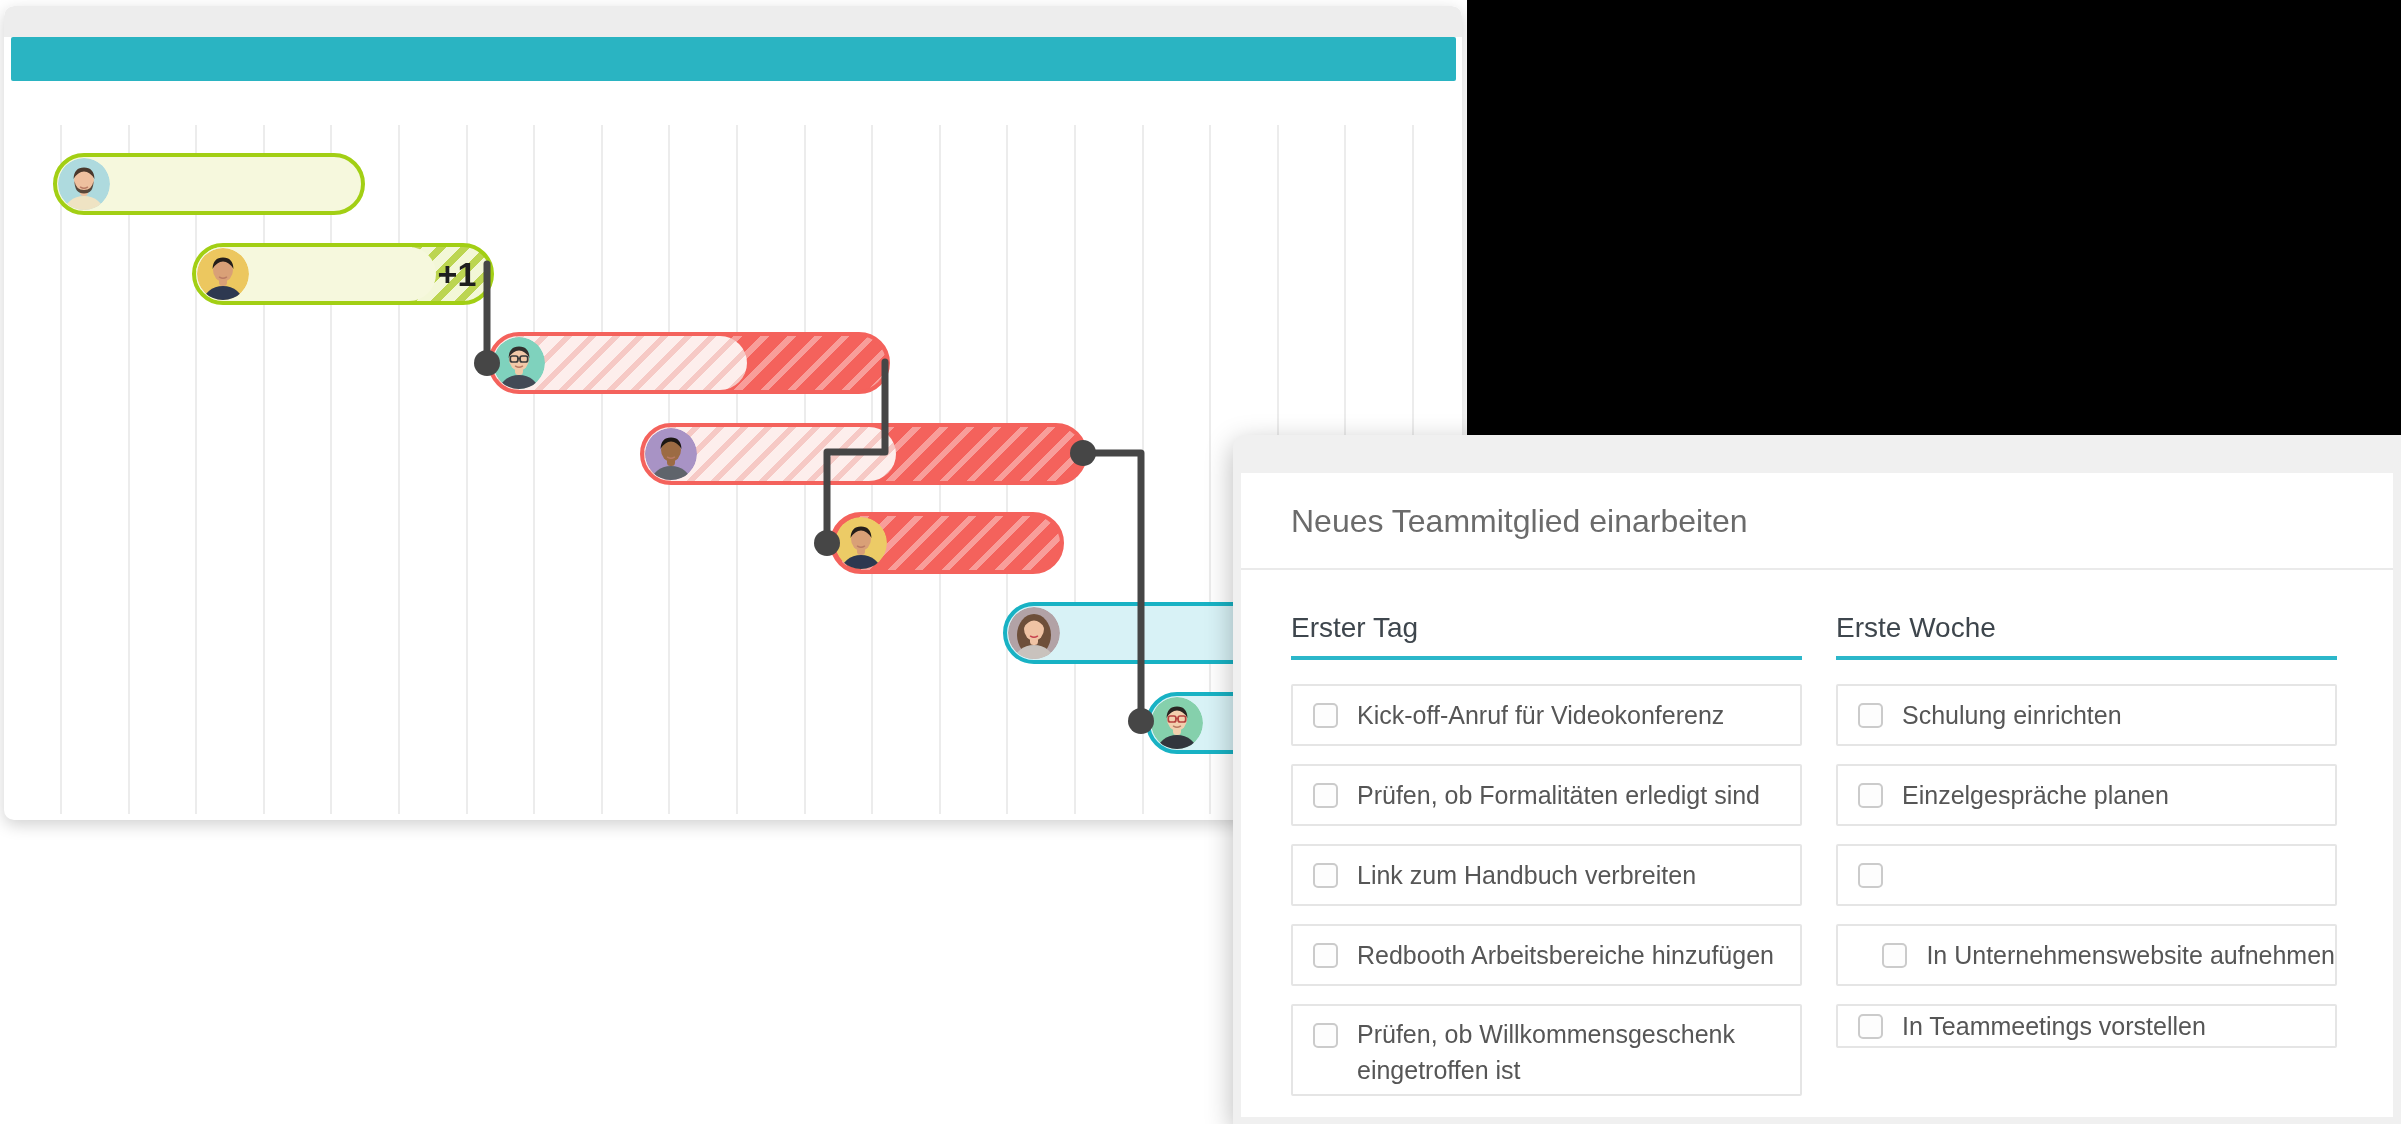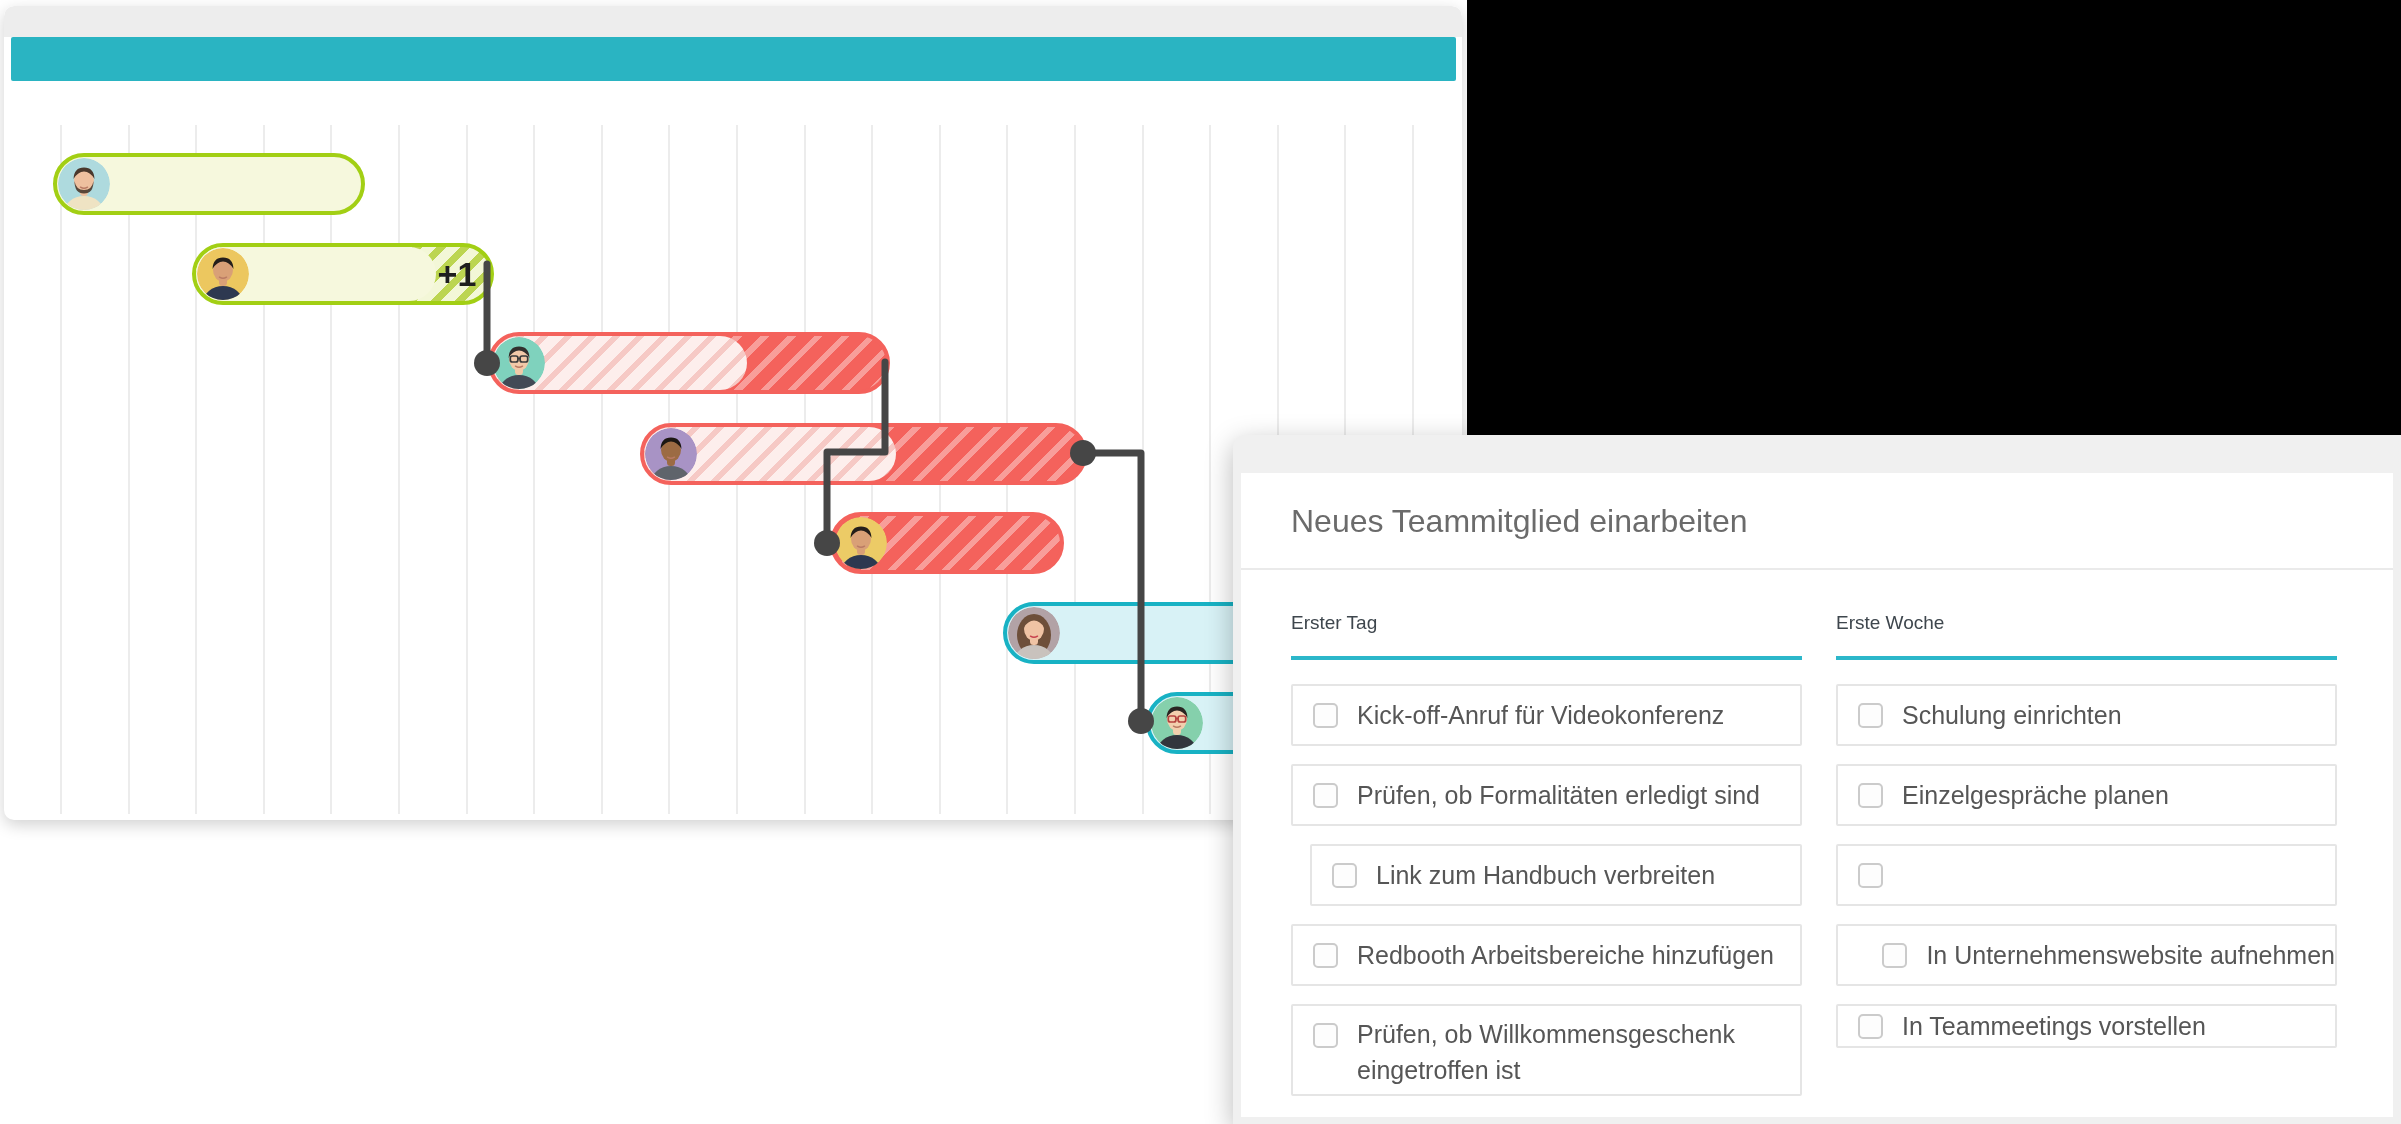--- a/index.html
+++ b/index.html
@@ -31,21 +31,21 @@
              font-size:34px;font-weight:600;color:#1e1e1e;}
   #connector-svg{position:absolute;left:0;top:0;pointer-events:none;}
 
   
   #checklist-panel{position:absolute;left:1233px;top:435px;width:1168px;height:689px;background:#f0f0f0;
                    border-radius:12px 0 0 0;box-shadow:0 8px 28px rgba(0,0,0,.28);z-index:2;}
   #checklist-card{position:absolute;left:8px;top:38px;right:8px;bottom:7px;background:#fff;}
   #checklist-title{position:absolute;left:50px;top:30px;font-size:32px;color:#6b6b6b;}
   #checklist-divider{position:absolute;left:0;right:0;top:95px;height:2px;background:#eaeaea;}
   .col{position:absolute;top:0;}
-  .col-label{position:absolute;top:139px;left:0;font-size:19px;color:#3e464d;}
+  .col-label{position:absolute;top:139px;left:0;font-size:28px;color:#3e464d;}
   .col-underline{position:absolute;top:183px;left:0;right:0;height:4px;}
   .check-item{position:absolute;left:0;right:0;box-sizing:border-box;background:#fff;
               border:2px solid #e5e5e5;border-radius:2px;display:flex;align-items:center;}
   .check-item.multiline{align-items:flex-start;}
   .checkbox{flex:0 0 auto;width:25px;height:25px;margin-left:20px;box-sizing:border-box;
             border:2px solid #cbcbcb;border-radius:5px;background:#fdfdfd;}
   .check-item.multiline .checkbox{margin-top:17px;}
   .item-text{margin-left:19px;font-size:25px;color:#565656;white-space:pre-line;line-height:36px;}
   .check-item.multiline .item-text{margin-top:10px;}
 </style>
@@ -204,21 +204,21 @@
             <div class="col-label">Erster Tag</div>
             <div class="col-underline" style="background: rgb(44, 183, 202);"></div>
             <div class="check-item" style="top: 211px; height: 62px;">
               <div class="checkbox"></div>
               <div class="item-text">Kick-off-Anruf für Videokonferenz</div>
             </div>
             <div class="check-item" style="top: 291px; height: 62px; align-items: center;">
               <div class="checkbox"></div>
               <div class="item-text">Prüfen, ob Formalitäten erledigt sind</div>
             </div>
-            <div class="check-item" style="top: 371px; height: 62px; margin-left: 19px;">
+            <div class="check-item" style="top: 371px; height: 62px;">
               <div class="checkbox"></div>
               <div class="item-text">Link zum Handbuch verbreiten</div>
             </div>
             <div class="check-item" style="top: 451px; height: 62px;">
               <div class="checkbox"></div>
               <div class="item-text">Redbooth Arbeitsbereiche hinzufügen</div>
             </div>
             <div class="check-item multiline" style="top: 531px; height: 92px;">
               <div class="checkbox"></div>
               <div class="item-text">Prüfen, ob Willkommensgeschenk

